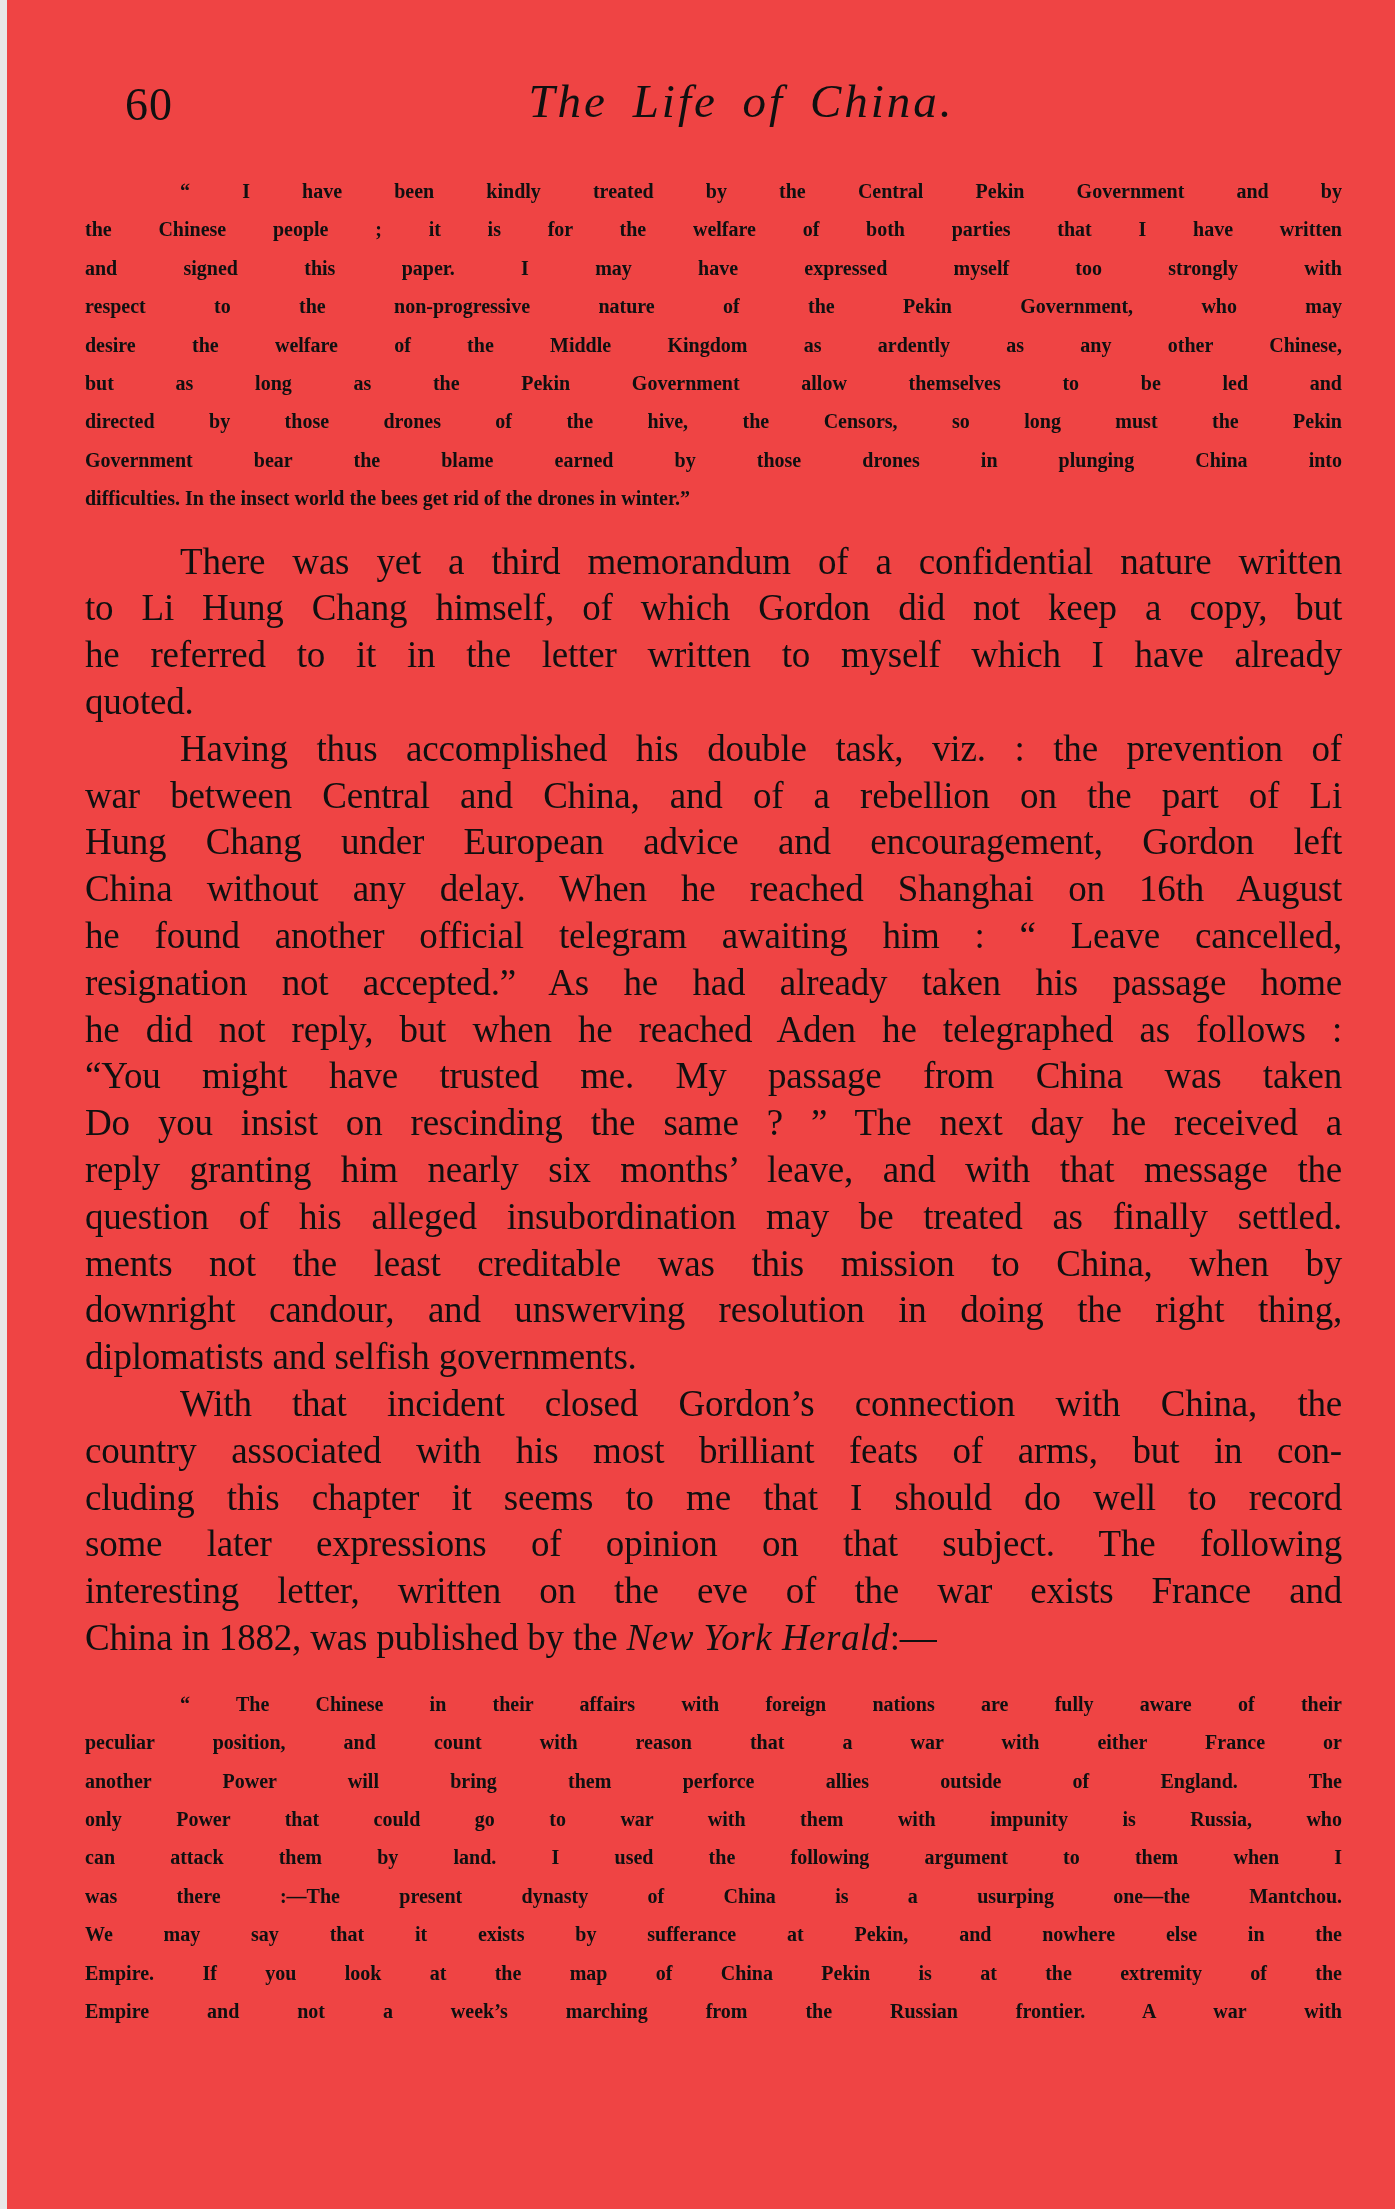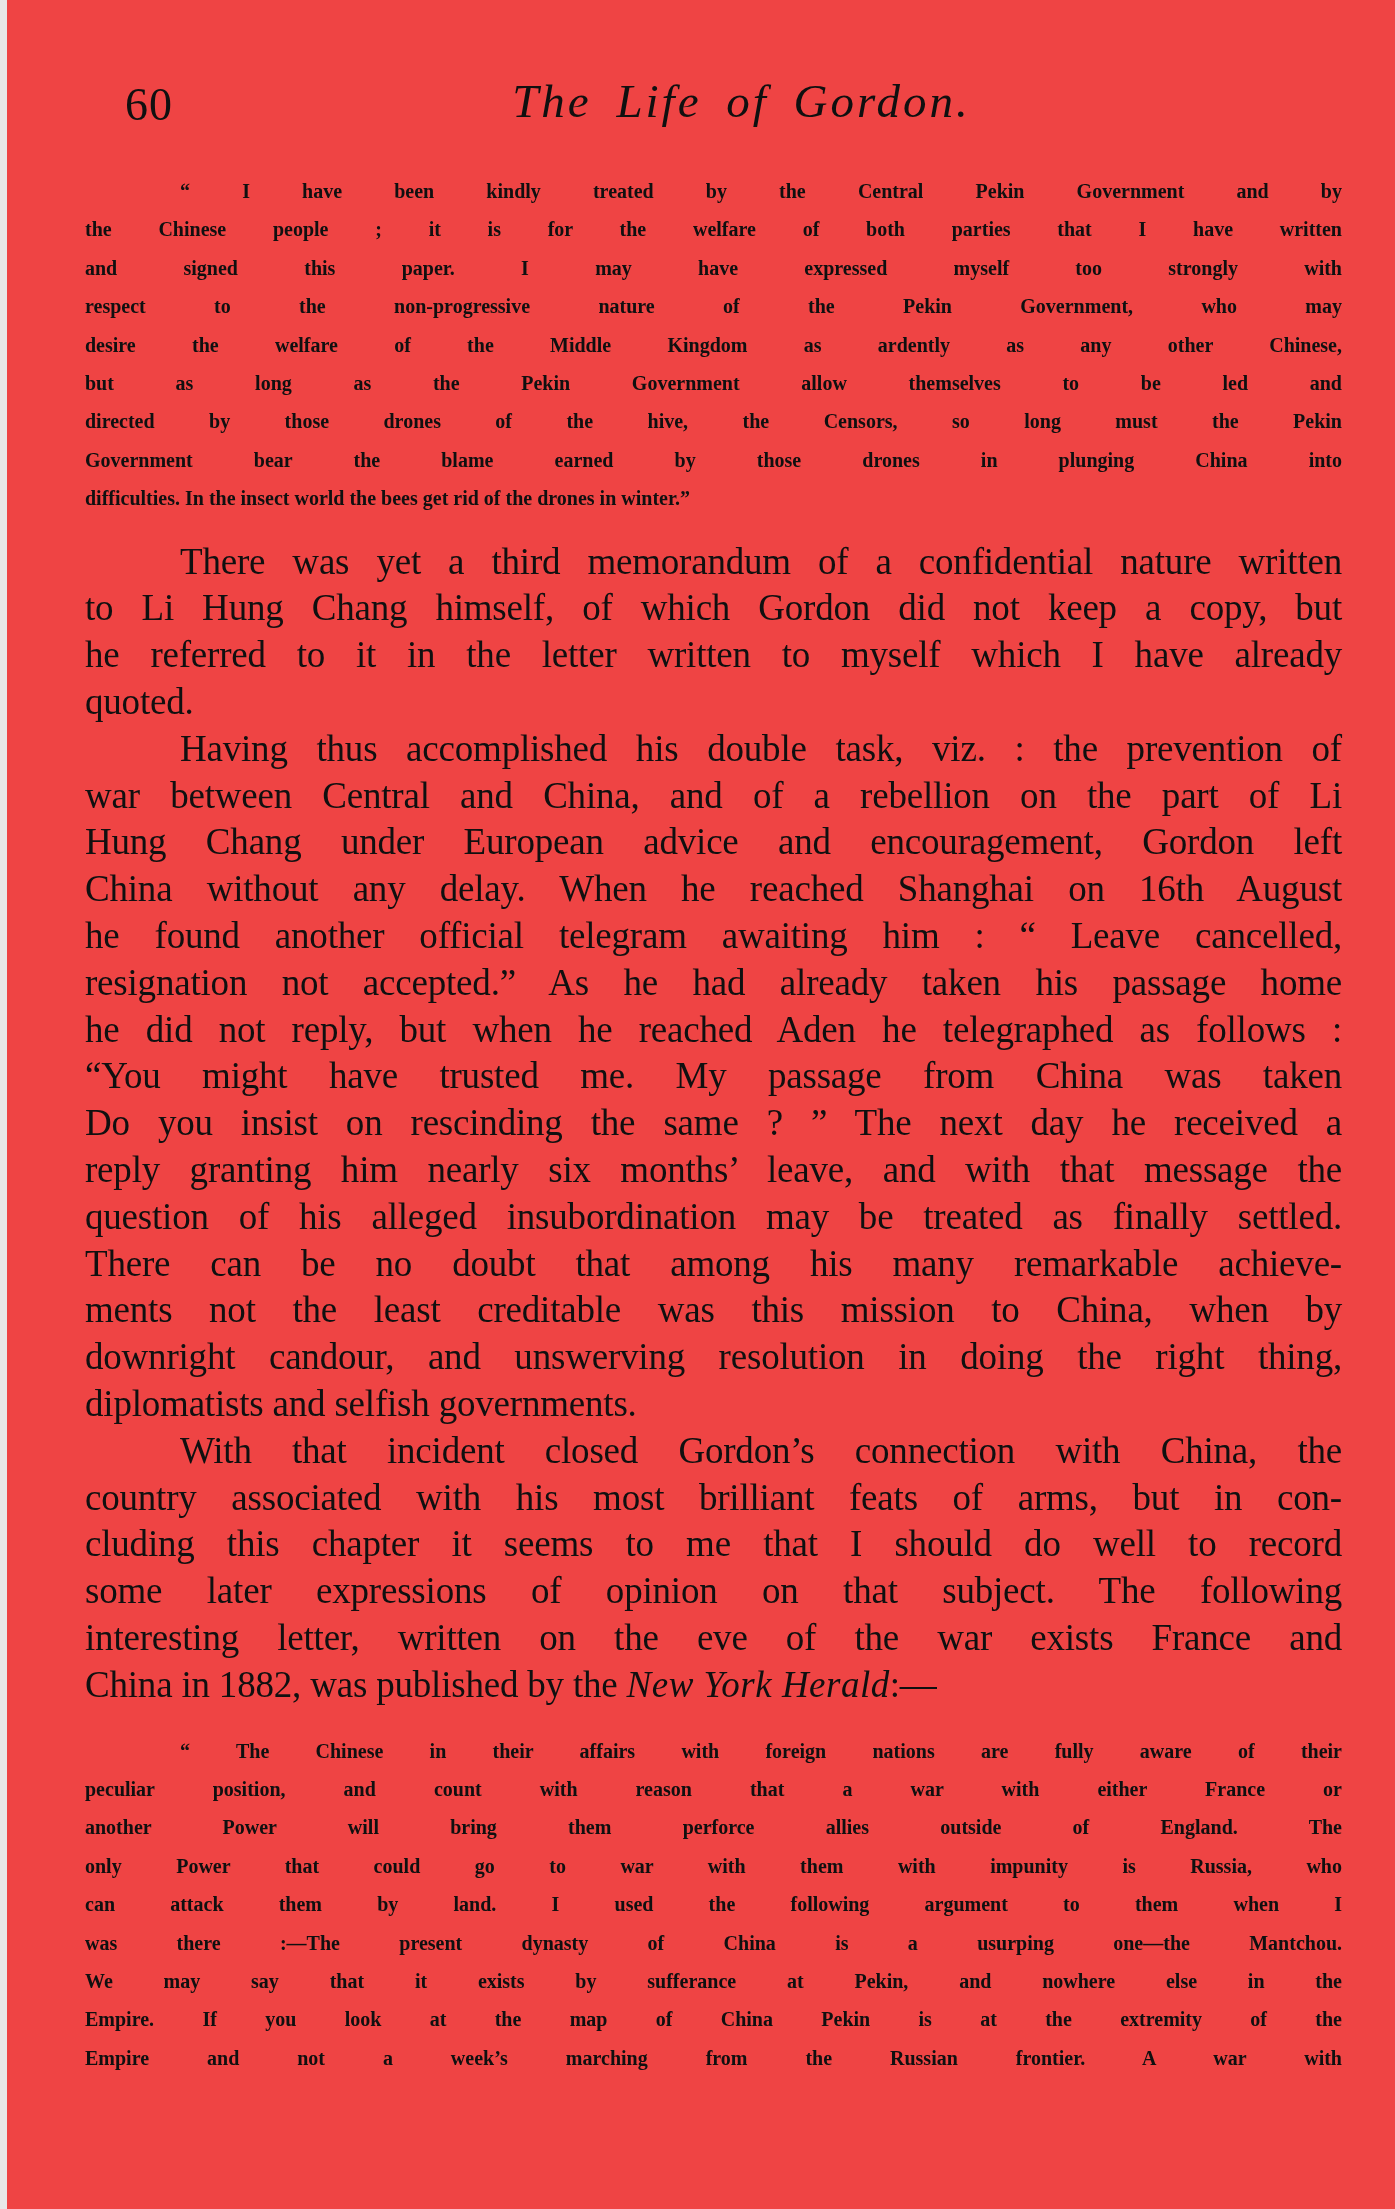--- a/index.html
+++ b/index.html
@@ -54,21 +54,21 @@
   .para.p2{margin-top:0;}
   .para.p3{margin-top:0;}
   .para.p4{margin-top:23px;}
   .it{font-style:italic;letter-spacing:0.5px;}
 </style>
 </head>
 <body>
 
 <div class="page" style="background: #ef4444; color: rgb(16, 16, 16); margin-left: 7px;">
   <div class="pagenum">60</div>
-  <div class="rtitle">The Life of Gordon.</div>
+  <div class="rtitle">The Life of China.</div>
   <div id="content">
       <div class="para quote p0">
         <div class="line">“ I have been kindly treated by the Central Pekin Government and by</div>
         <div class="line">the Chinese people ; it is for the welfare of both parties that I have written</div>
         <div class="line">and signed this paper.  I may have expressed myself too strongly with</div>
         <div class="line">respect to the non-progressive nature of the Pekin Government, who may</div>
         <div class="line">desire the welfare of the Middle Kingdom as ardently as any other Chinese,</div>
         <div class="line">but as long as the Pekin Government allow themselves to be led and</div>
         <div class="line">directed by those drones of the hive, the Censors, so long must the Pekin</div>
         <div class="line">Government bear the blame earned by those drones in plunging China into</div>
@@ -85,21 +85,20 @@
         <div class="line">war between Central and China, and of a rebellion on the part of Li</div>
         <div class="line">Hung Chang under European advice and encouragement, Gordon left</div>
         <div class="line">China without any delay.  When he reached Shanghai on 16th August</div>
         <div class="line">he found another official telegram awaiting him :  “ Leave cancelled,</div>
         <div class="line">resignation not accepted.”  As he had already taken his passage home</div>
         <div class="line">he did not reply, but when he reached Aden he telegraphed as follows :</div>
         <div class="line">“You might have trusted me.  My passage from China was taken</div>
         <div class="line">Do you insist on rescinding the same ? ”  The next day he received a</div>
         <div class="line">reply granting him nearly six months’ leave, and with that message the</div>
         <div class="line">question of his alleged insubordination may be treated as finally settled.</div>
-        <div class="line">There can be no doubt that among his many remarkable achieve-</div>
         <div class="line">ments not the least creditable was this mission to China, when by</div>
         <div class="line">downright candour, and unswerving resolution in doing the right thing,</div>
         <div class="line short">diplomatists and selfish governments.</div>
       </div>
       <div class="para body p3">
         <div class="line">With that incident closed Gordon’s connection with China, the</div>
         <div class="line">country associated with his most brilliant feats of arms, but in con-</div>
         <div class="line">cluding this chapter it seems to me that I should do well to record</div>
         <div class="line">some later expressions of opinion on that subject.  The following</div>
         <div class="line">interesting letter, written on the eve of the war exists France and</div>

